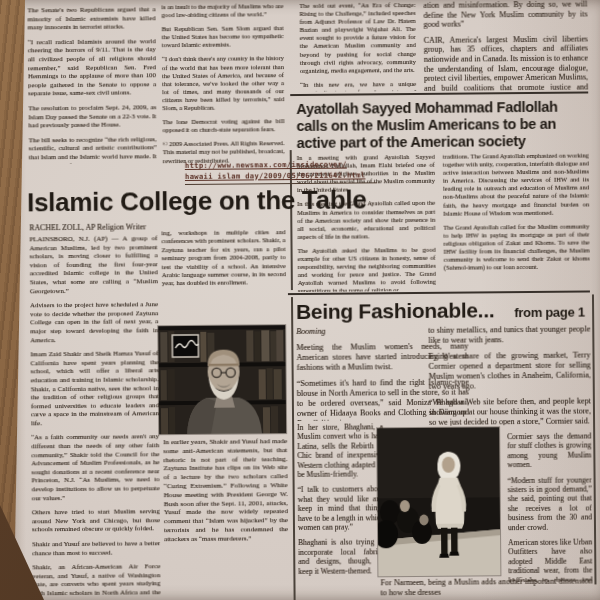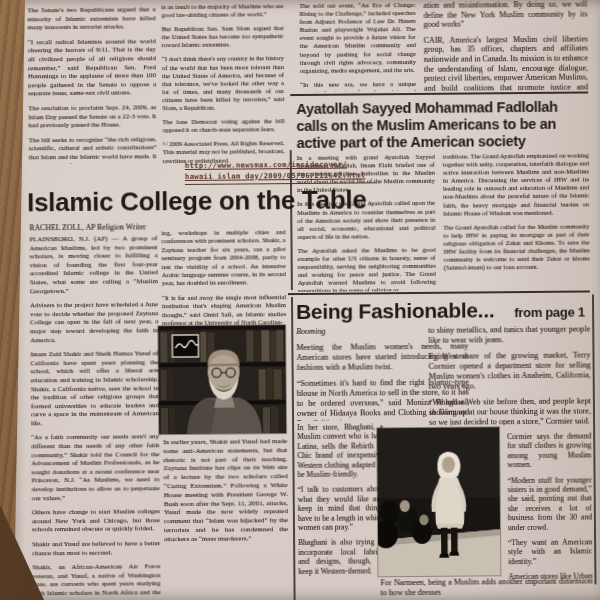--- a/index.html
+++ b/index.html
@@ -94,27 +94,26 @@
       <div>http://www.newsmax.com/insidecover/</div>
       <div>hawaii_islam_day/2009/05/06/211642.html</div>
     </div>
     <div class="headline college-h" style="left:28px;top:187px;width:430px;">Islamic College on the Table</div>
     <div class="byline ink" style="left:30px;top:221px;width:220px;">RACHEL ZOLL, AP Religion Writer</div>
     <div class="tb s1 ink" style="left:30px;top:233px;width:128px;height:362px;">
       <p>PLAINSBORO, N.J. (AP) — A group of American Muslims, led by two prominent scholars, is moving closer to fulfilling a vision of founding the first four-year accredited Islamic college in the United States, what some are calling a “Muslim Georgetown.”</p>
       <p>Advisers to the project have scheduled a June vote to decide whether the proposed Zaytuna College can open in the fall of next year, a major step toward developing the faith in America.</p>
       <p>Imam Zaid Shakir and Sheik Hamza Yusuf of California have spent years planning the school, which will offer a liberal arts education and training in Islamic scholarship. Shakir, a California native, sees the school in the tradition of other religious groups that formed universities to educate leaders and carve a space in the mainstream of American life.</p>
       <p>“As a faith community our needs aren't any different than the needs of any other faith community,” Shakir told the Council for the Advancement of Muslim Professionals, as he sought donations at a recent conference near Princeton, N.J. “As Muslims, we need to develop institutions to allow us to perpetuate our values.”</p>
-      <p>Others have change to start Muslim colleges around New York and Chicago, but those schools remained obscure or quickly folded.</p>
+      <p>Others have tried to start Muslim serving around New York and Chicago, but those schools remained obscure or quickly folded.</p>
       <p>Shakir and Yusuf are believed to have a better chance than most to succeed.</p>
       <p>Shakir, an African-American Air Force veteran, and Yusuf, a native of Washington state, are converts who spent years studying with Islamic scholars in North Africa and the Mideast. They speak flawless Arabic and have become widely respected teachers. Yusuf draws thousands of people to his talks and tens of thousands of viewers to his online lectures.</p>
     </div>
     <div class="tb s6 ink" style="left:162px;top:228px;width:124px;height:96px;">
       <p>ing, workshops in multiple cities and conferences with prominent scholars. Shakir, a Zaytuna teacher for six years, ran a pilot seminary program from 2004-2008, partly to test the viability of a school. An intensive Arabic language summer course, in its second year, has doubled its enrollment.</p>
-      <p>“It is far and away the single most influential institution that's shaping American Muslim thought,” said Omid Safi, an Islamic studies professor at the University of North Carolina-</p>
     </div>
 
     <svg class="photo" style="left:158px;top:325px;" width="127" height="108" viewBox="0 0 127 108" role="img" aria-label="black-and-white photo of a bearded imam in a cap and glasses standing before bookshelves with Arabic calligraphy">
       <rect x="0" y="0" width="127" height="108" fill="#26211c"></rect>
 
       <g>
         <rect x="0" y="0" width="127" height="4" fill="#141110"></rect>
         <rect x="2" y="6" width="7" height="30" fill="#4a4238"></rect>
           <rect x="10" y="5" width="6" height="31" fill="#332c24"></rect>
         <rect x="42" y="6" width="6" height="30" fill="#554a3c"></rect>
@@ -210,21 +209,20 @@
         <rect x="63" y="100" width="6.5" height="26" fill="#17140f"></rect>
         <rect x="73" y="100" width="6.5" height="24" fill="#17140f"></rect>
         <path d="M62 126 L70 126 L71 130 L61 130 Z" fill="#0d0b09"></path>
         <path d="M72 124 L80 124 L81 128 L71 128 Z" fill="#0d0b09"></path>
       </g>
     </svg>
 
     <div class="tb s7 ink" style="left:506px;top:434px;width:84px;height:150px;">
       <p>Cormier says the demand for stuff clothes is growing among young Muslim women.</p>
       <p>“Modern stuff for younger sisters is in good demand,” she said, pointing out that she receives a lot of business from the 30 and under crowd.</p>
-      <p>“They want an American style with an Islamic identity.”</p>
       <p>American stores like Urban Outfitters have also adopted Middle East traditional wear, from the keffiyahs to dresses and shoes.</p>
     </div>
     <div class="tb s4 ink" style="left:378px;top:579px;width:212px;height:21px;">
       <p>For Narmeen, being a Muslim adds another important dimension to how she dresses</p>
     </div>
 
   </div>
 
   <div class="corner-wedge"></div>
 </div>

